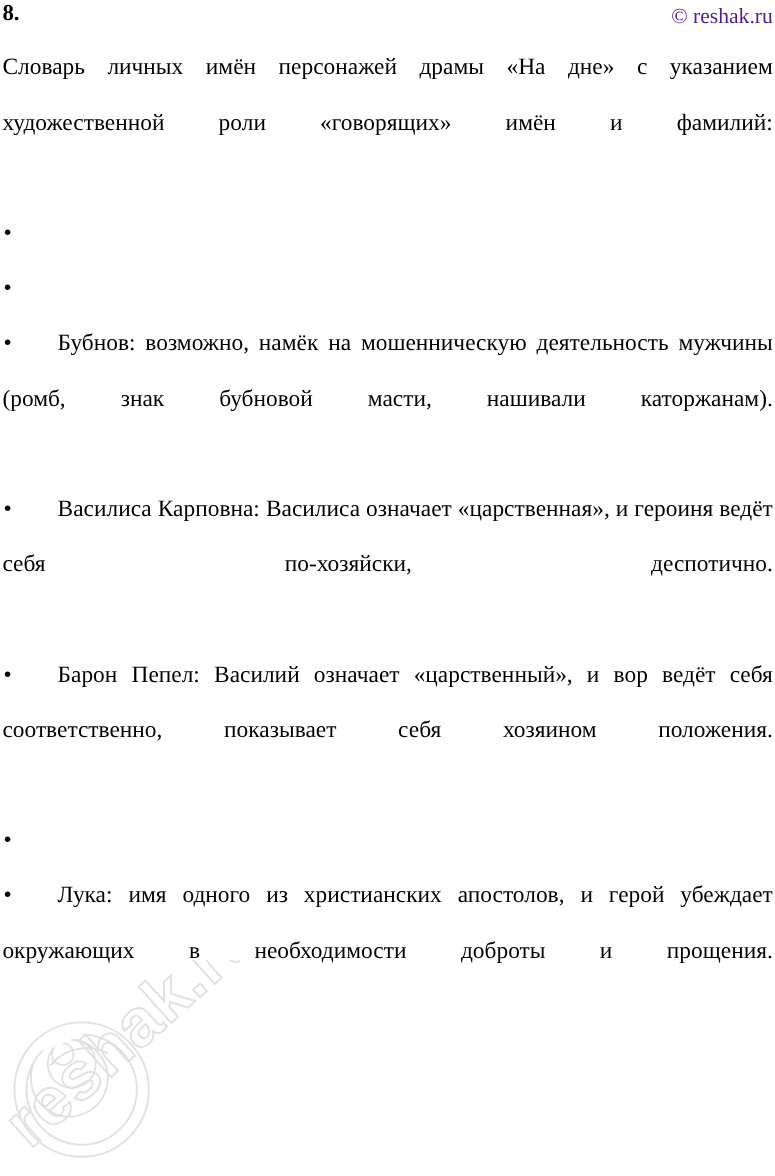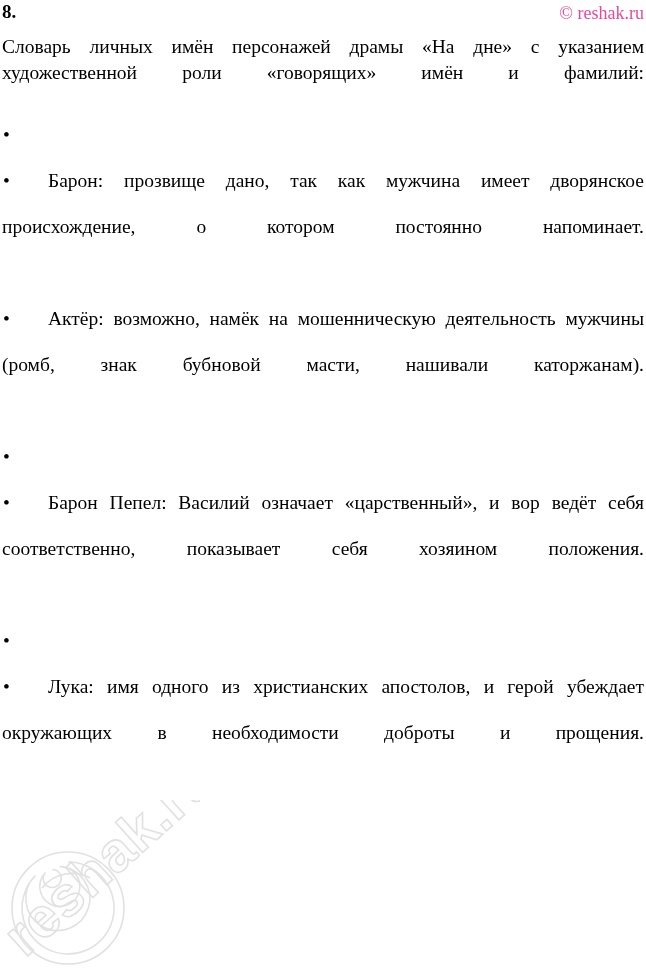--- a/index.html
+++ b/index.html
@@ -35,37 +35,37 @@
     line-height: 24px;
     letter-spacing: 0px;
   }
 
   .copyright {
     position: absolute;
     right: 2px;
     top: 1px;
     font-size: 18px;
     line-height: 24px;
-    color: #ec4899;
+    color: #4c1d95;
     white-space: nowrap;
   }
 
   
   .doc-body {
     position: absolute;
     left: 0;
     top: 26px;
     width: 646px;
     padding: 0 2px;
     box-sizing: border-box;
   }
 
   .para {
     font-size: 19.5px;
-    line-height: 26px;
+    line-height: 46px;
     text-align: justify;
     text-justify: inter-word;
     margin: 0;
     padding: 0;
     hyphens: none;
   }
 
   .intro {
     margin-top: 8px;
     margin-bottom: 0;
@@ -132,30 +132,30 @@
     <p class="para intro">Словарь личных имён персонажей драмы «На дне» с указанием художественной роли «говорящих» имён и фамилий:</p>
 
     <div>
 
       <p class="bullet-item">
         <span class="bullet-mark">•</span>
       </p>
 
       <p class="bullet-item">
         <span class="bullet-mark">•</span>
-        <span>Барон: прозвище дано, так как мужчина имеет дворянское происхождение, о котором постоянно напоминает.</span>
       </p>
 
       <p class="bullet-item">
         <span class="bullet-mark">•</span>
-        <span>Актёр: возможно, намёк на мошенническую деятельность мужчины (ромб, знак бубновой масти, нашивали каторжанам).</span>
+        <span>Бубнов: возможно, намёк на мошенническую деятельность мужчины (ромб, знак бубновой масти, нашивали каторжанам).</span>
       </p>
 
       <p class="bullet-item">
         <span class="bullet-mark">•</span>
+        <span>Василиса Карповна: Василиса означает «царственная», и героиня ведёт себя по-хозяйски, деспотично.</span>
       </p>
 
       <p class="bullet-item">
         <span class="bullet-mark">•</span>
         <span>Барон Пепел: Василий означает «царственный», и вор ведёт себя соответственно, показывает себя хозяином положения.</span>
       </p>
 
       <p class="bullet-item">
         <span class="bullet-mark">•</span>
       </p>

